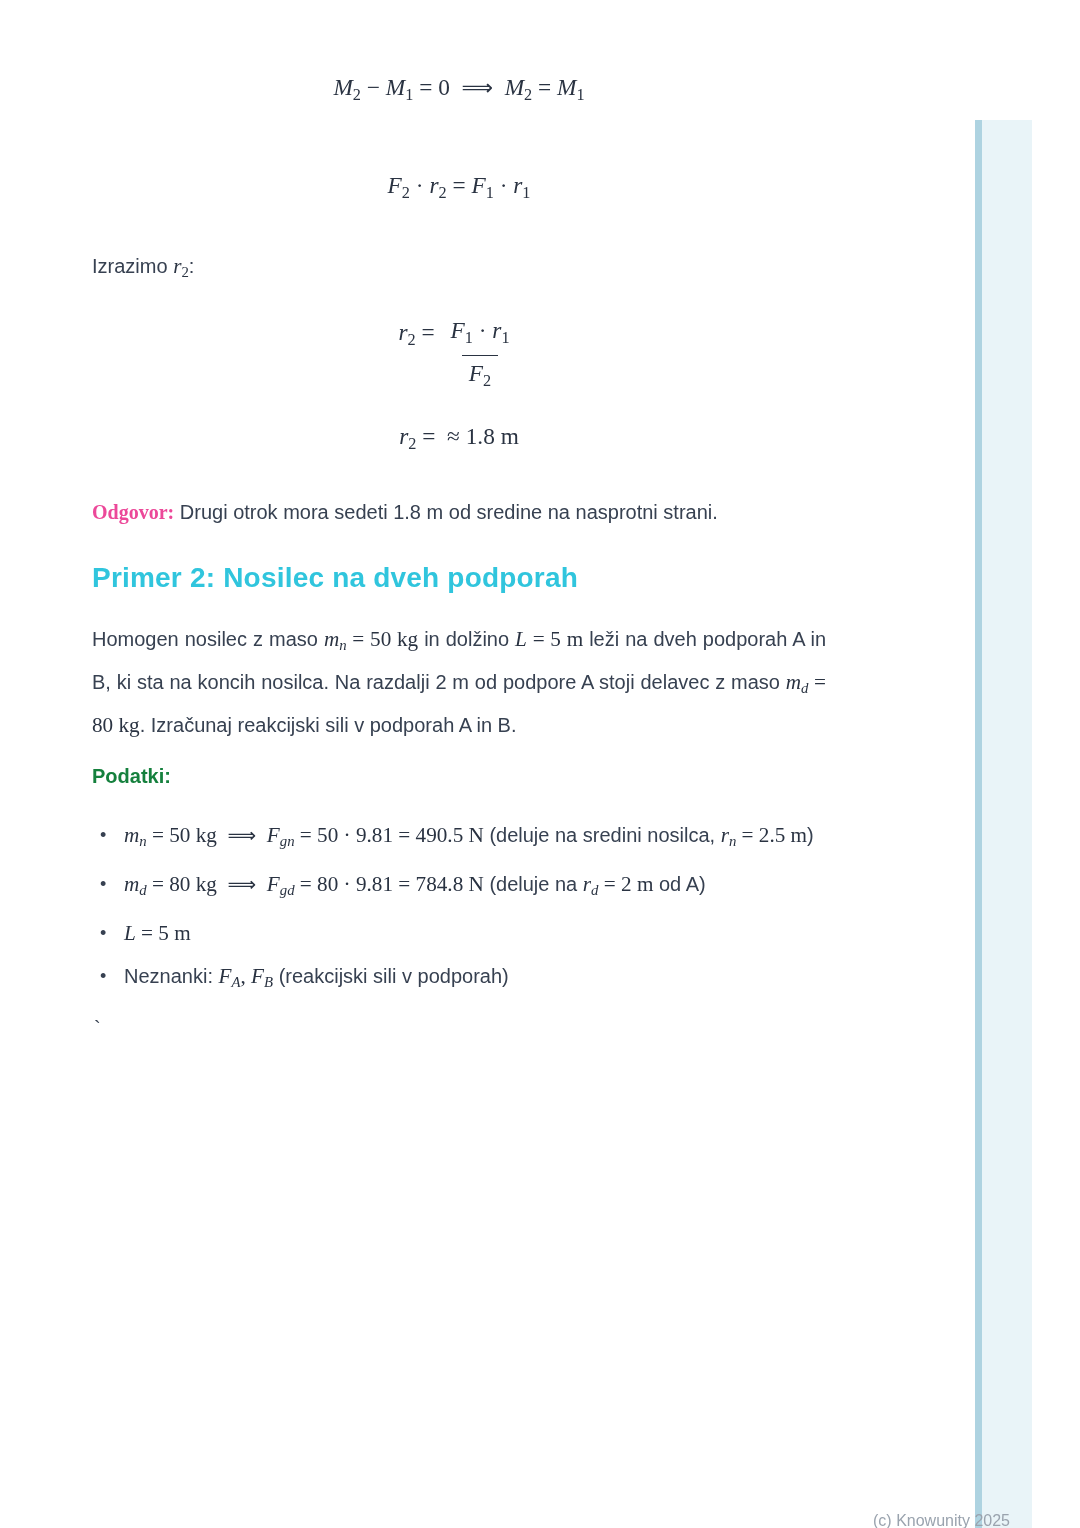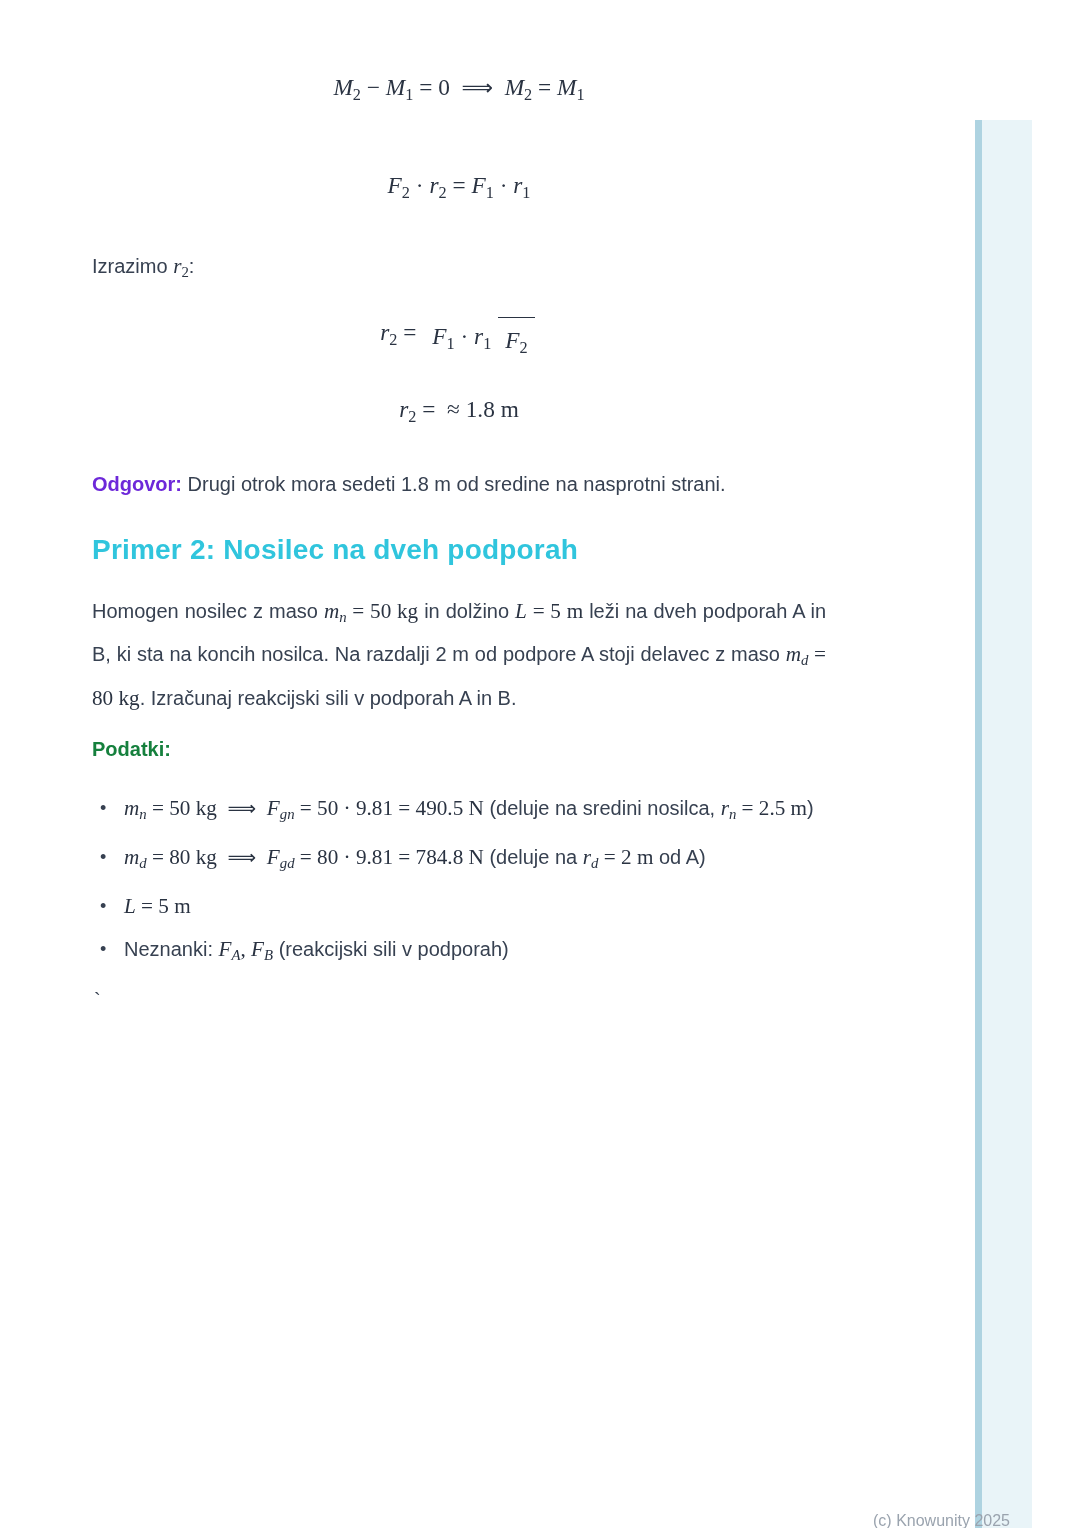--- a/index.html
+++ b/index.html
@@ -11,37 +11,37 @@
   
   .stripe-line { position: absolute; left: 975px; top: 48px; width: 7px; height: 1425px; background: #aed3e1; }
   .stripe-fill { position: absolute; left: 982px; top: 48px; width: 50px; height: 1425px; background: #e9f4f8; }
 
   .content { position: relative; z-index: 1; padding: 0 254px 0 92px; }
 
   .rich { white-space: pre-wrap; }
 
   
   .seg-txt  { font-family: "Liberation Sans", sans-serif; }
-  .seg-b    { font-family: Liberation Sans, sans-serif; font-weight: 700; color: #6d28d9; }
+  .seg-b    { font-family: Liberation Serif, serif; font-weight: 700; color: #ec4899; }
   .seg-mi   { font-family: "Liberation Serif", serif; font-style: italic; color: #2a3342; font-size: 1.06em; }
   .seg-mr   { font-family: "Liberation Serif", serif; color: #2a3342; font-size: 1.06em; }
   .seg-sub  { font-family: "Liberation Serif", serif; color: #2a3342; font-size: 0.74em; vertical-align: -0.28em; }
   .seg-subi { font-family: "Liberation Serif", serif; font-style: italic; color: #2a3342; font-size: 0.74em; vertical-align: -0.28em; }
   .seg-ar   { font-family: "DejaVu Sans", "DejaVu Serif", sans-serif; color: #2a3342; font-size: 1.0em; }
 
   .math-display { text-align: center; font-size: 22px; line-height: 30px; color: #2a3342; }
   .eq1 { margin-top: 72px; }
   .eq2 { margin-top: 60px; }
   .eq3 { margin-top: 30px; }
   .eq4 { margin-top: 28px; }
 
   .eq-row { display: inline-flex; }
-  .frac { display: inline-flex; flex-direction: row; align-items: center; margin: 0 3px; }
+  .frac { display: inline-flex; flex-direction: column; align-items: center; margin: 0 3px; }
   .frac .num { padding: 0 7px 4px; line-height: 26px; }
-  .frac .den { border-top: 1.4px solid #2a3342; padding: 4px 7px 0; line-height: 36px; }
+  .frac .den { border-top: 1.4px solid #2a3342; padding: 4px 7px 0; line-height: 26px; }
 
   .body-line { font-size: 20px; line-height: 30px; }
   .izrazimo { margin-top: 44px; }
   .vstavimo { margin-top: 48px; }
   .odgovor  { margin-top: 38px; }
 
   .section-heading { margin-top: 32px; font-size: 28px; line-height: 38px; font-weight: 700; color: #30c5dd; letter-spacing: 0.2px; }
 
   .problem-par { margin-top: 24px; font-size: 20px; line-height: 37px; text-align: justify; }
 

